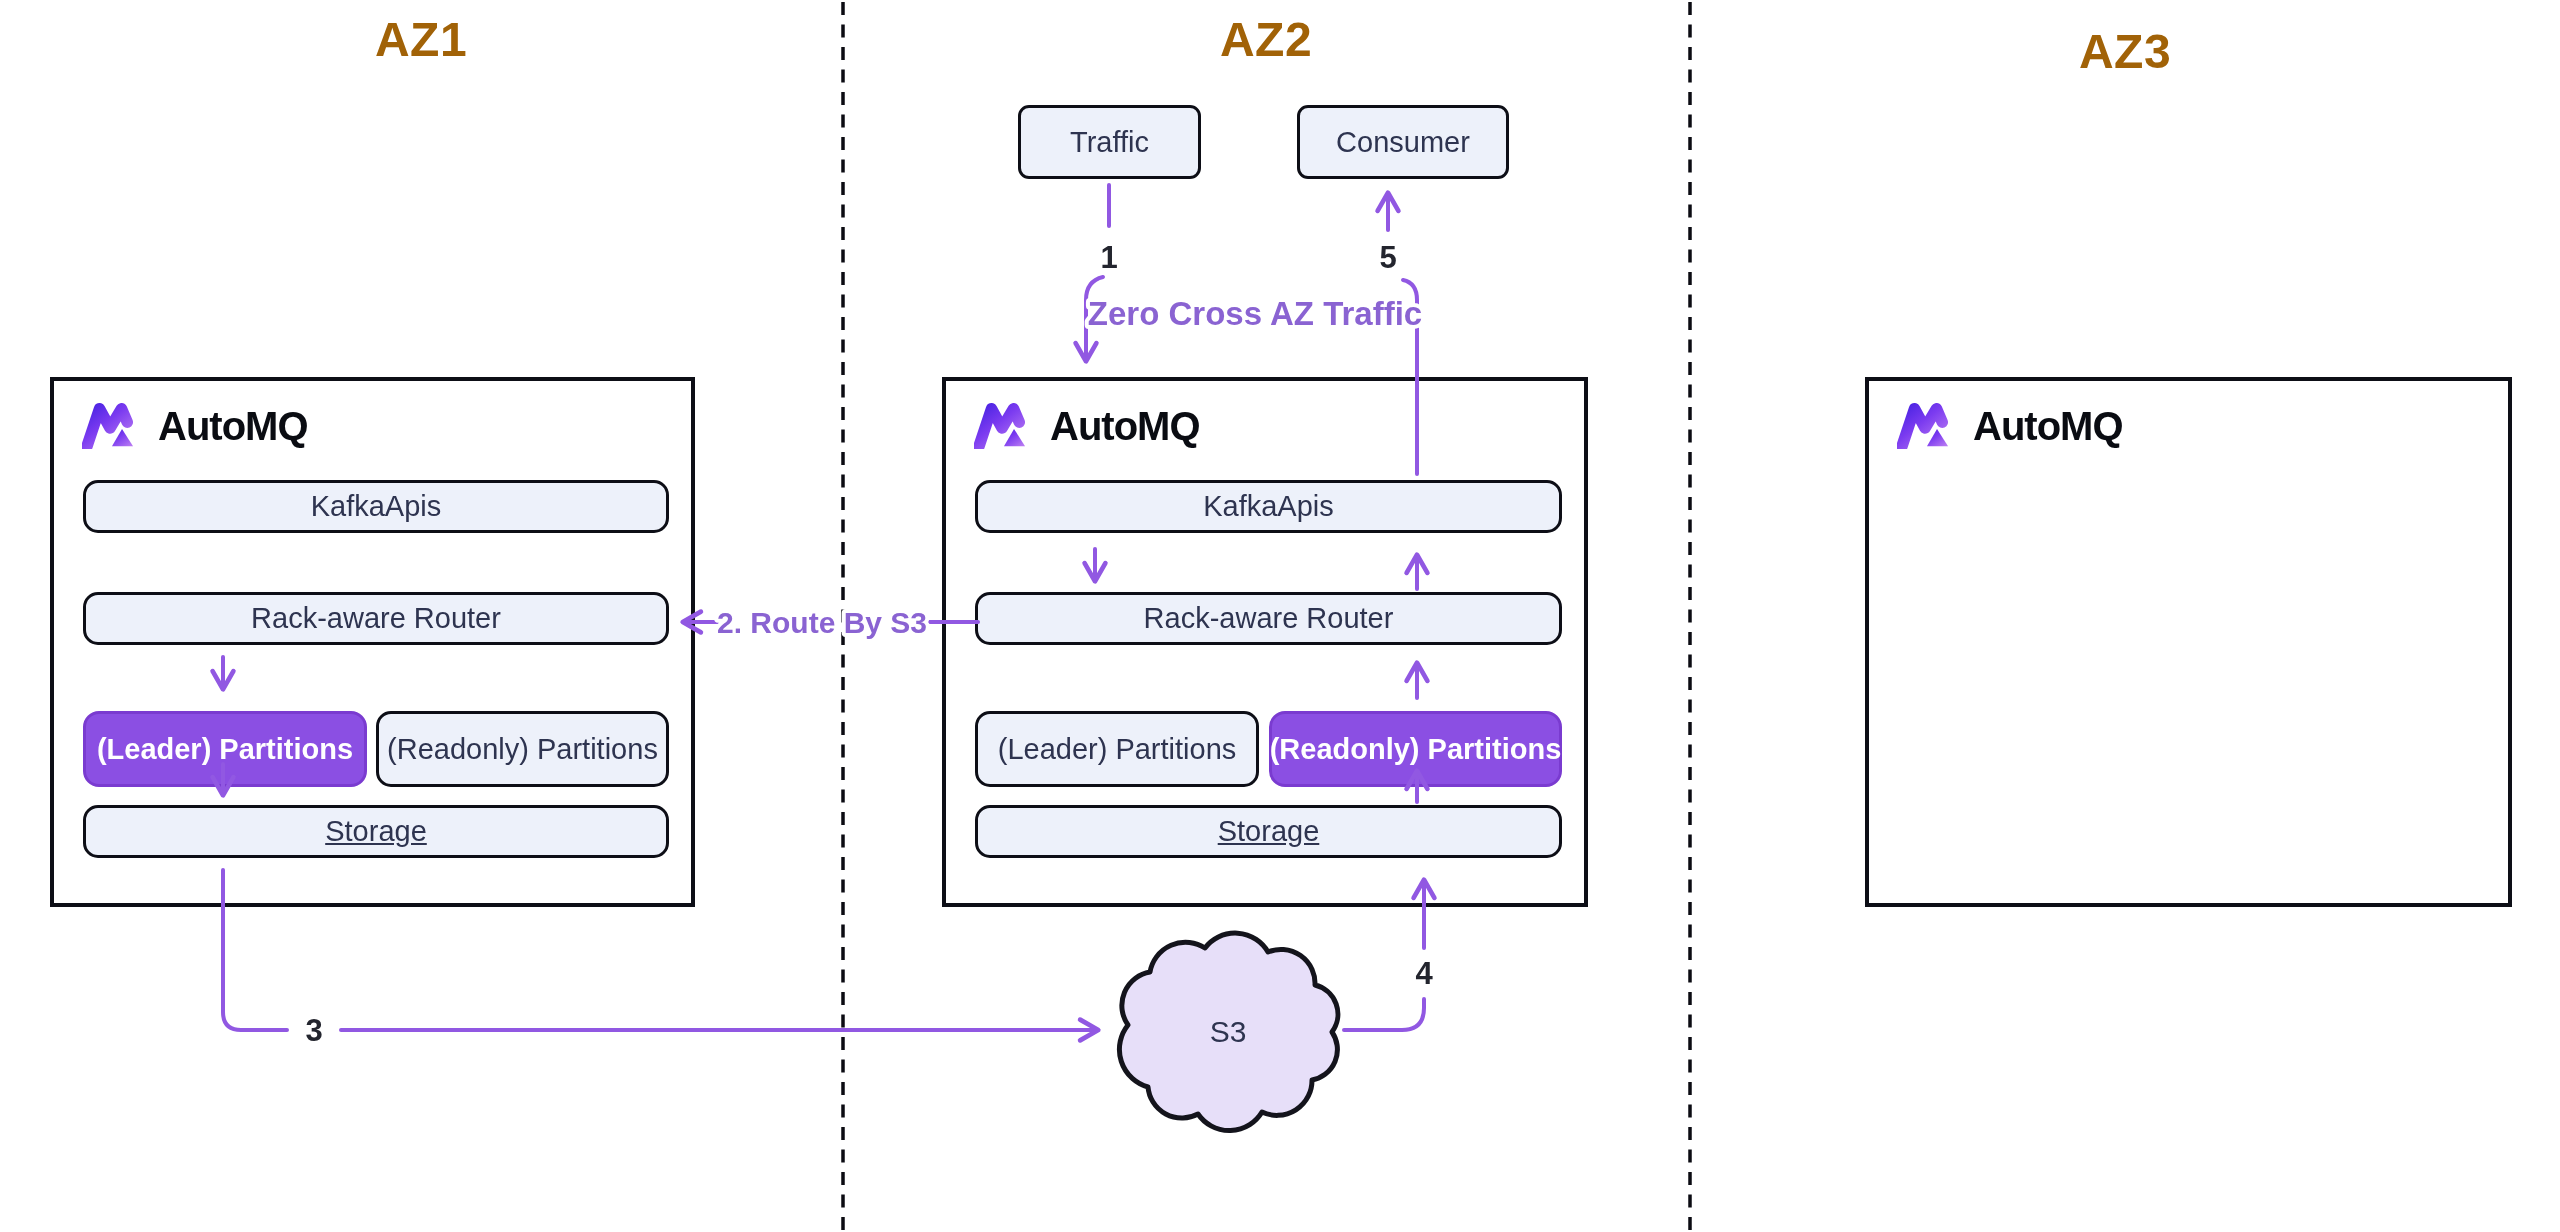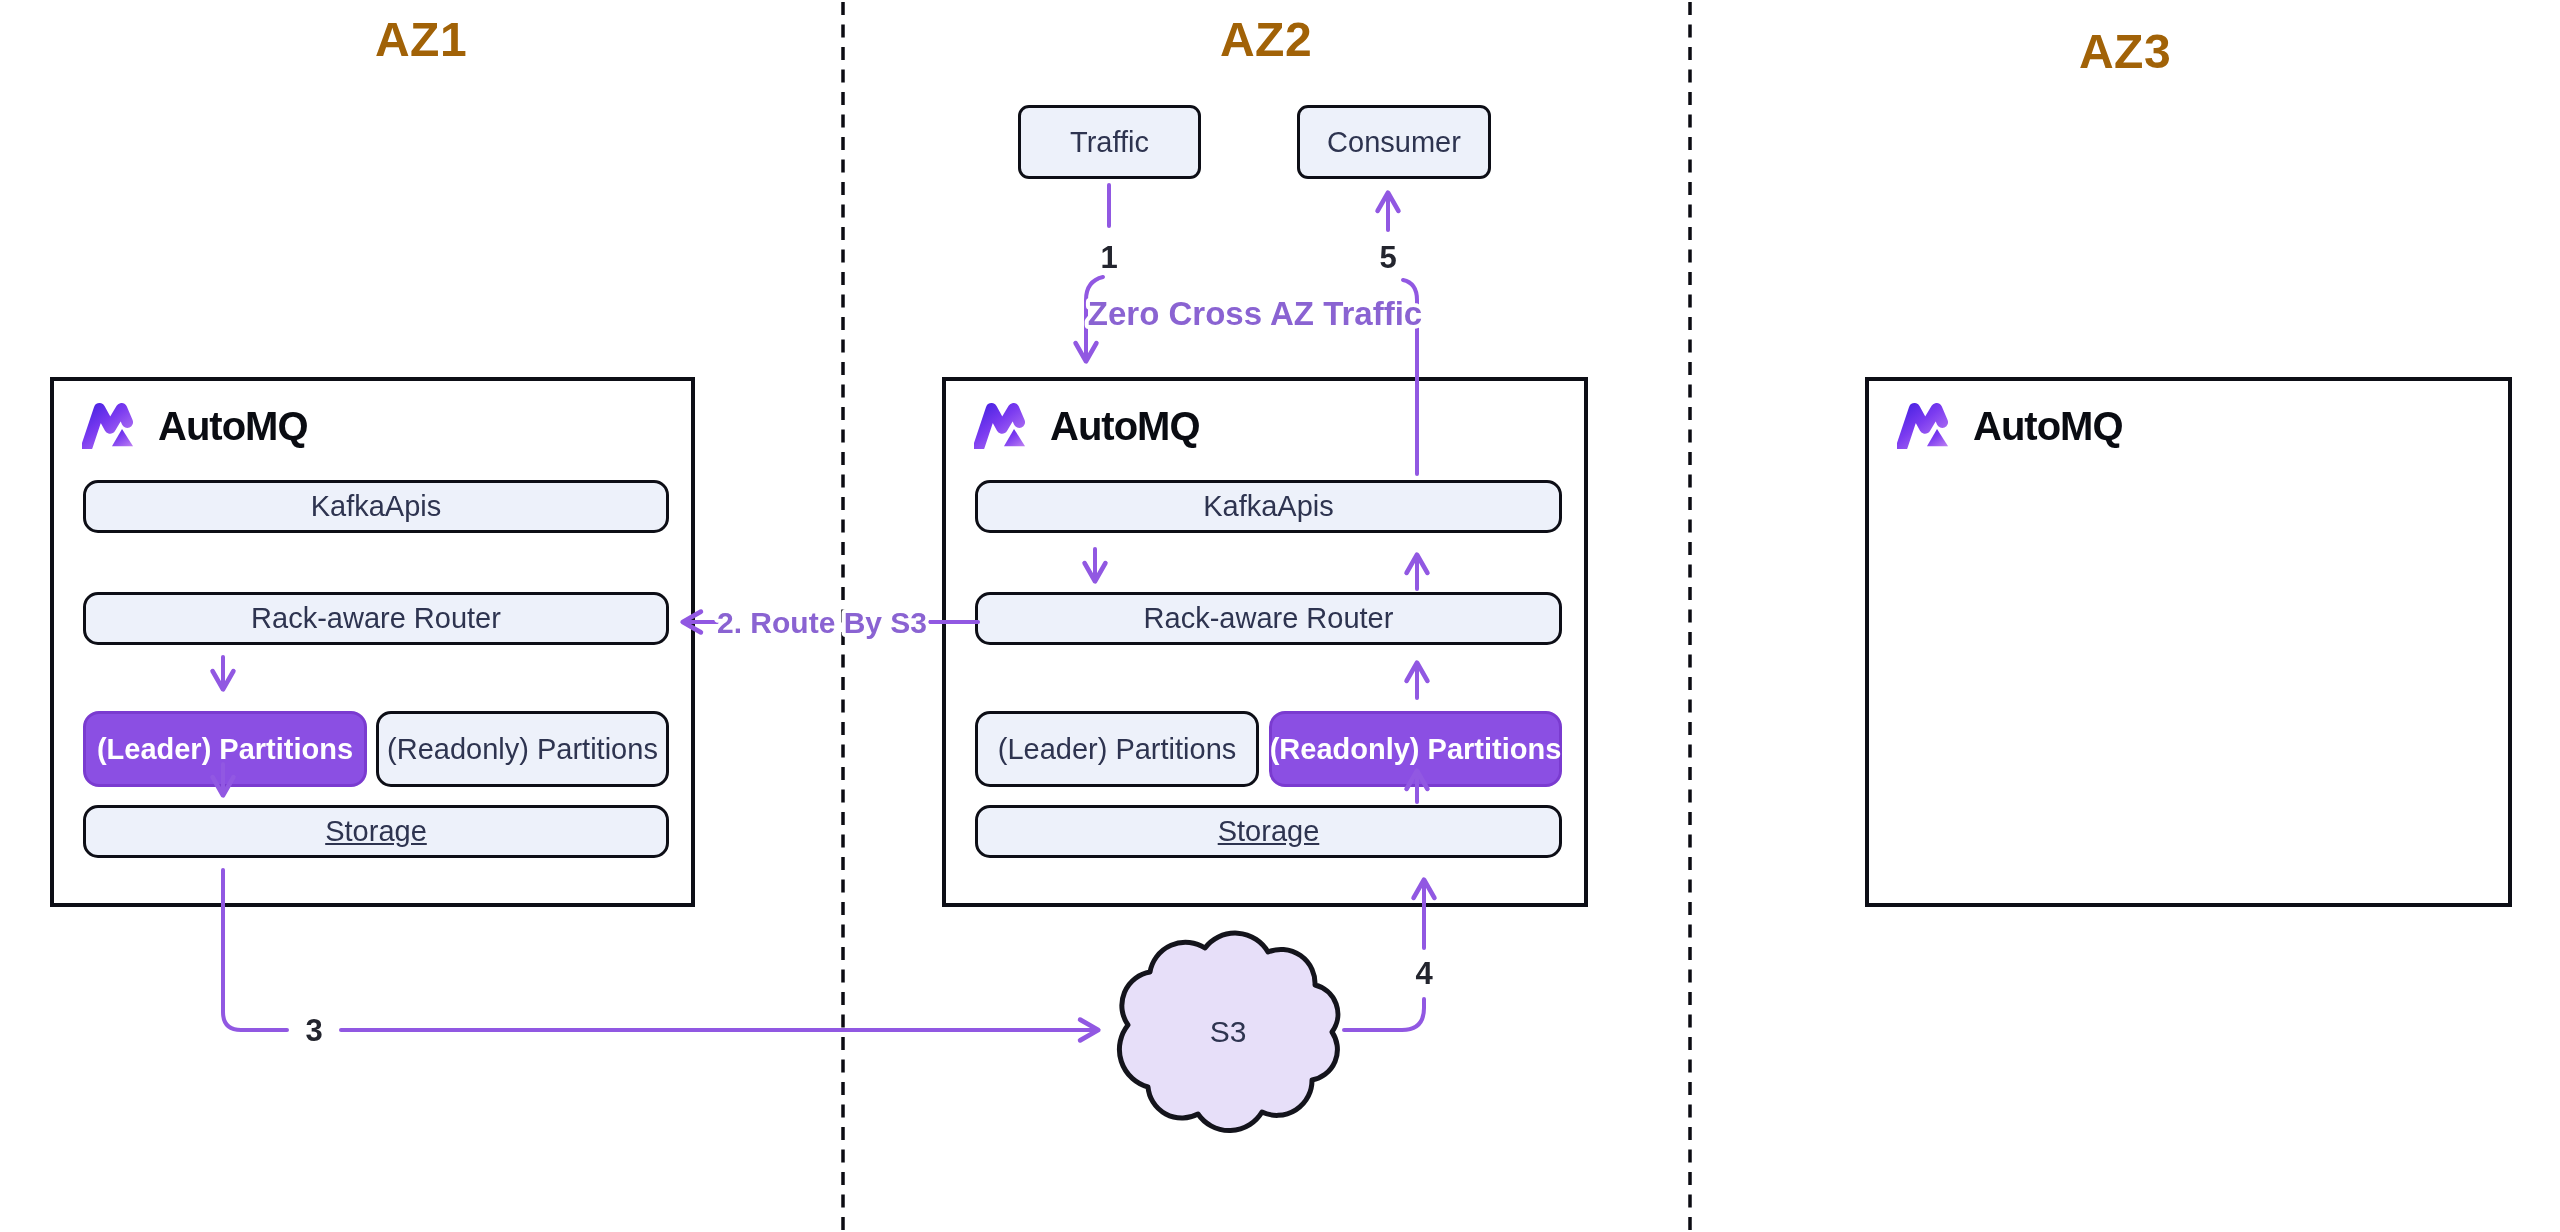--- a/index.html
+++ b/index.html
@@ -36,21 +36,21 @@
     background:#8B4FE3;border:3px solid #7A3BD0;color:#ffffff;font-weight:700;
     border-radius:16px;
   }
   .ext-node{
     position:absolute;top:105px;height:74px;box-sizing:border-box;
     background:#EDF1FA;border:3px solid #0D0E16;border-radius:11px;
     display:flex;align-items:center;justify-content:center;
     font-size:29px;color:#2E3450;white-space:nowrap;
   }
   #producer{left:1018px;width:183px;}
-  #consumer{left:1297px;width:194px;}
+  #consumer{left:1297px;width:212px;}
   svg.overlay{position:absolute;left:0;top:0;z-index:5;pointer-events:none;}
   svg.overlay .edge{stroke:#9158E2;stroke-width:4;fill:none;stroke-linecap:round;}
   svg.overlay .divider{stroke:#0B0B12;stroke-width:3.5;stroke-dasharray:13 9.5;}
   svg.overlay text{
     font-family:"Liberation Sans",sans-serif;text-anchor:middle;
     paint-order:stroke;stroke:#ffffff;stroke-width:8px;stroke-linejoin:round;
   }
   svg.overlay text.num{font-size:31px;font-weight:700;fill:#23252E;}
   svg.overlay text.plabel{font-size:30px;font-weight:700;fill:#8A63D2;}
   svg.overlay text.plabel-big{font-size:33px;font-weight:700;fill:#8A63D2;}

